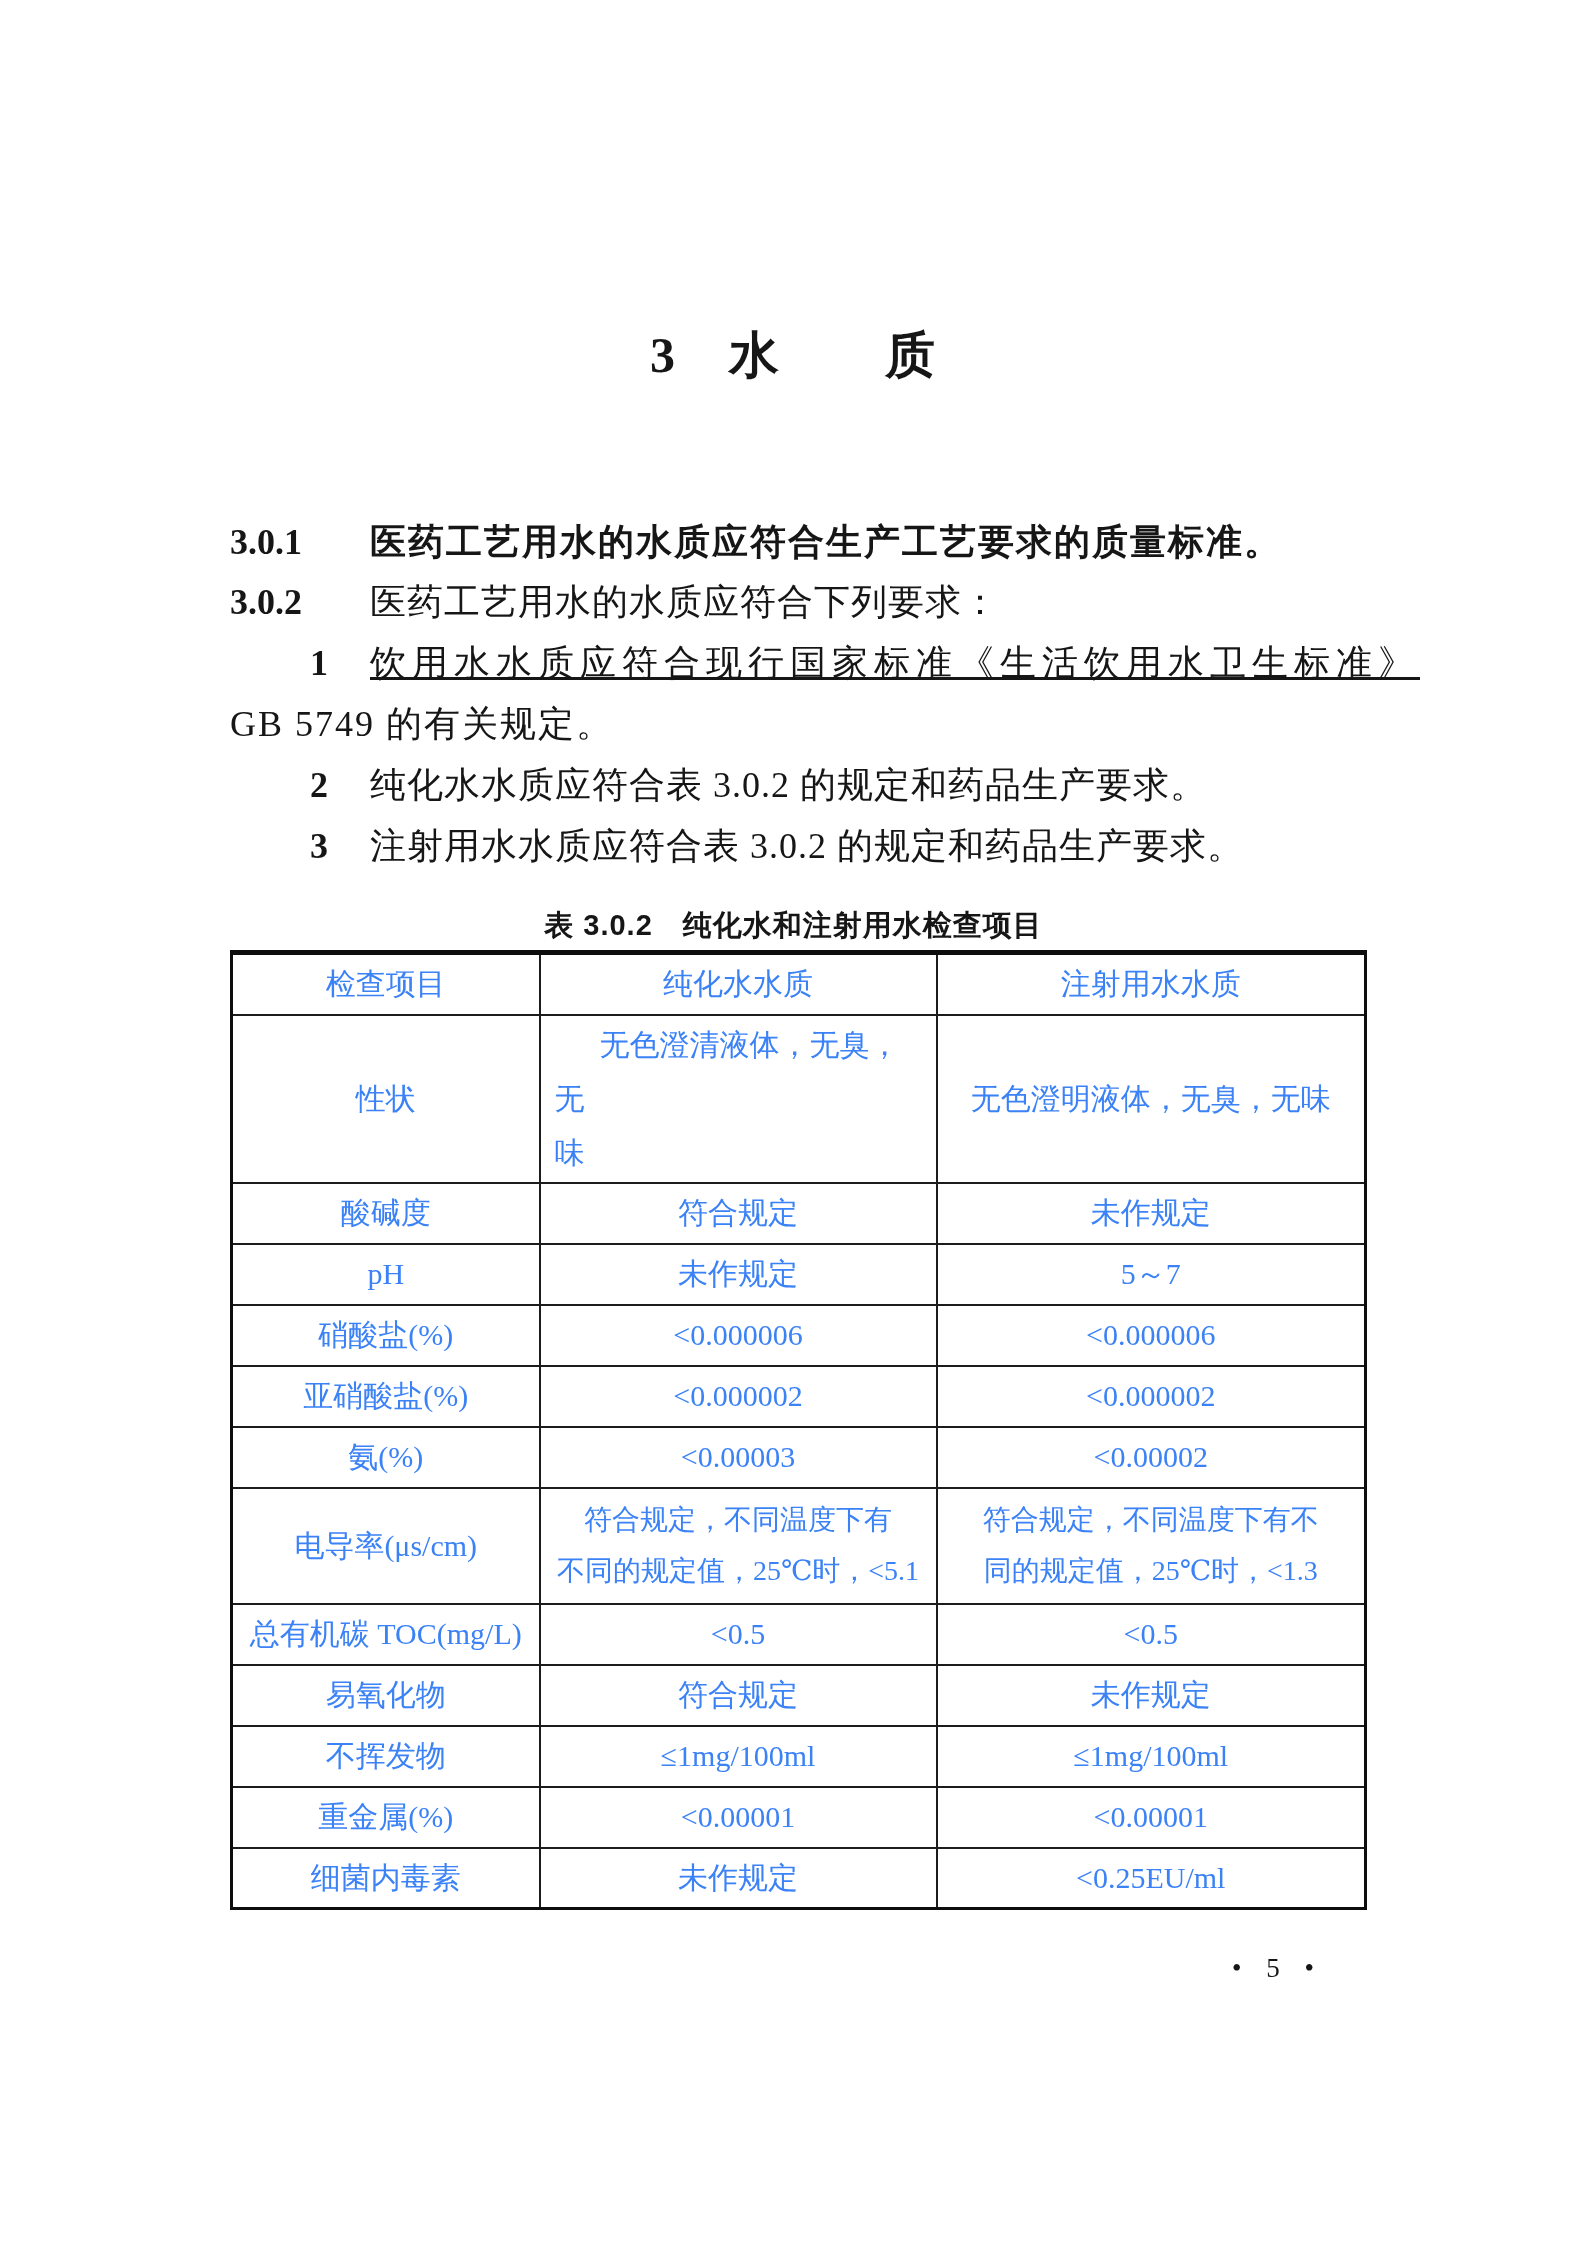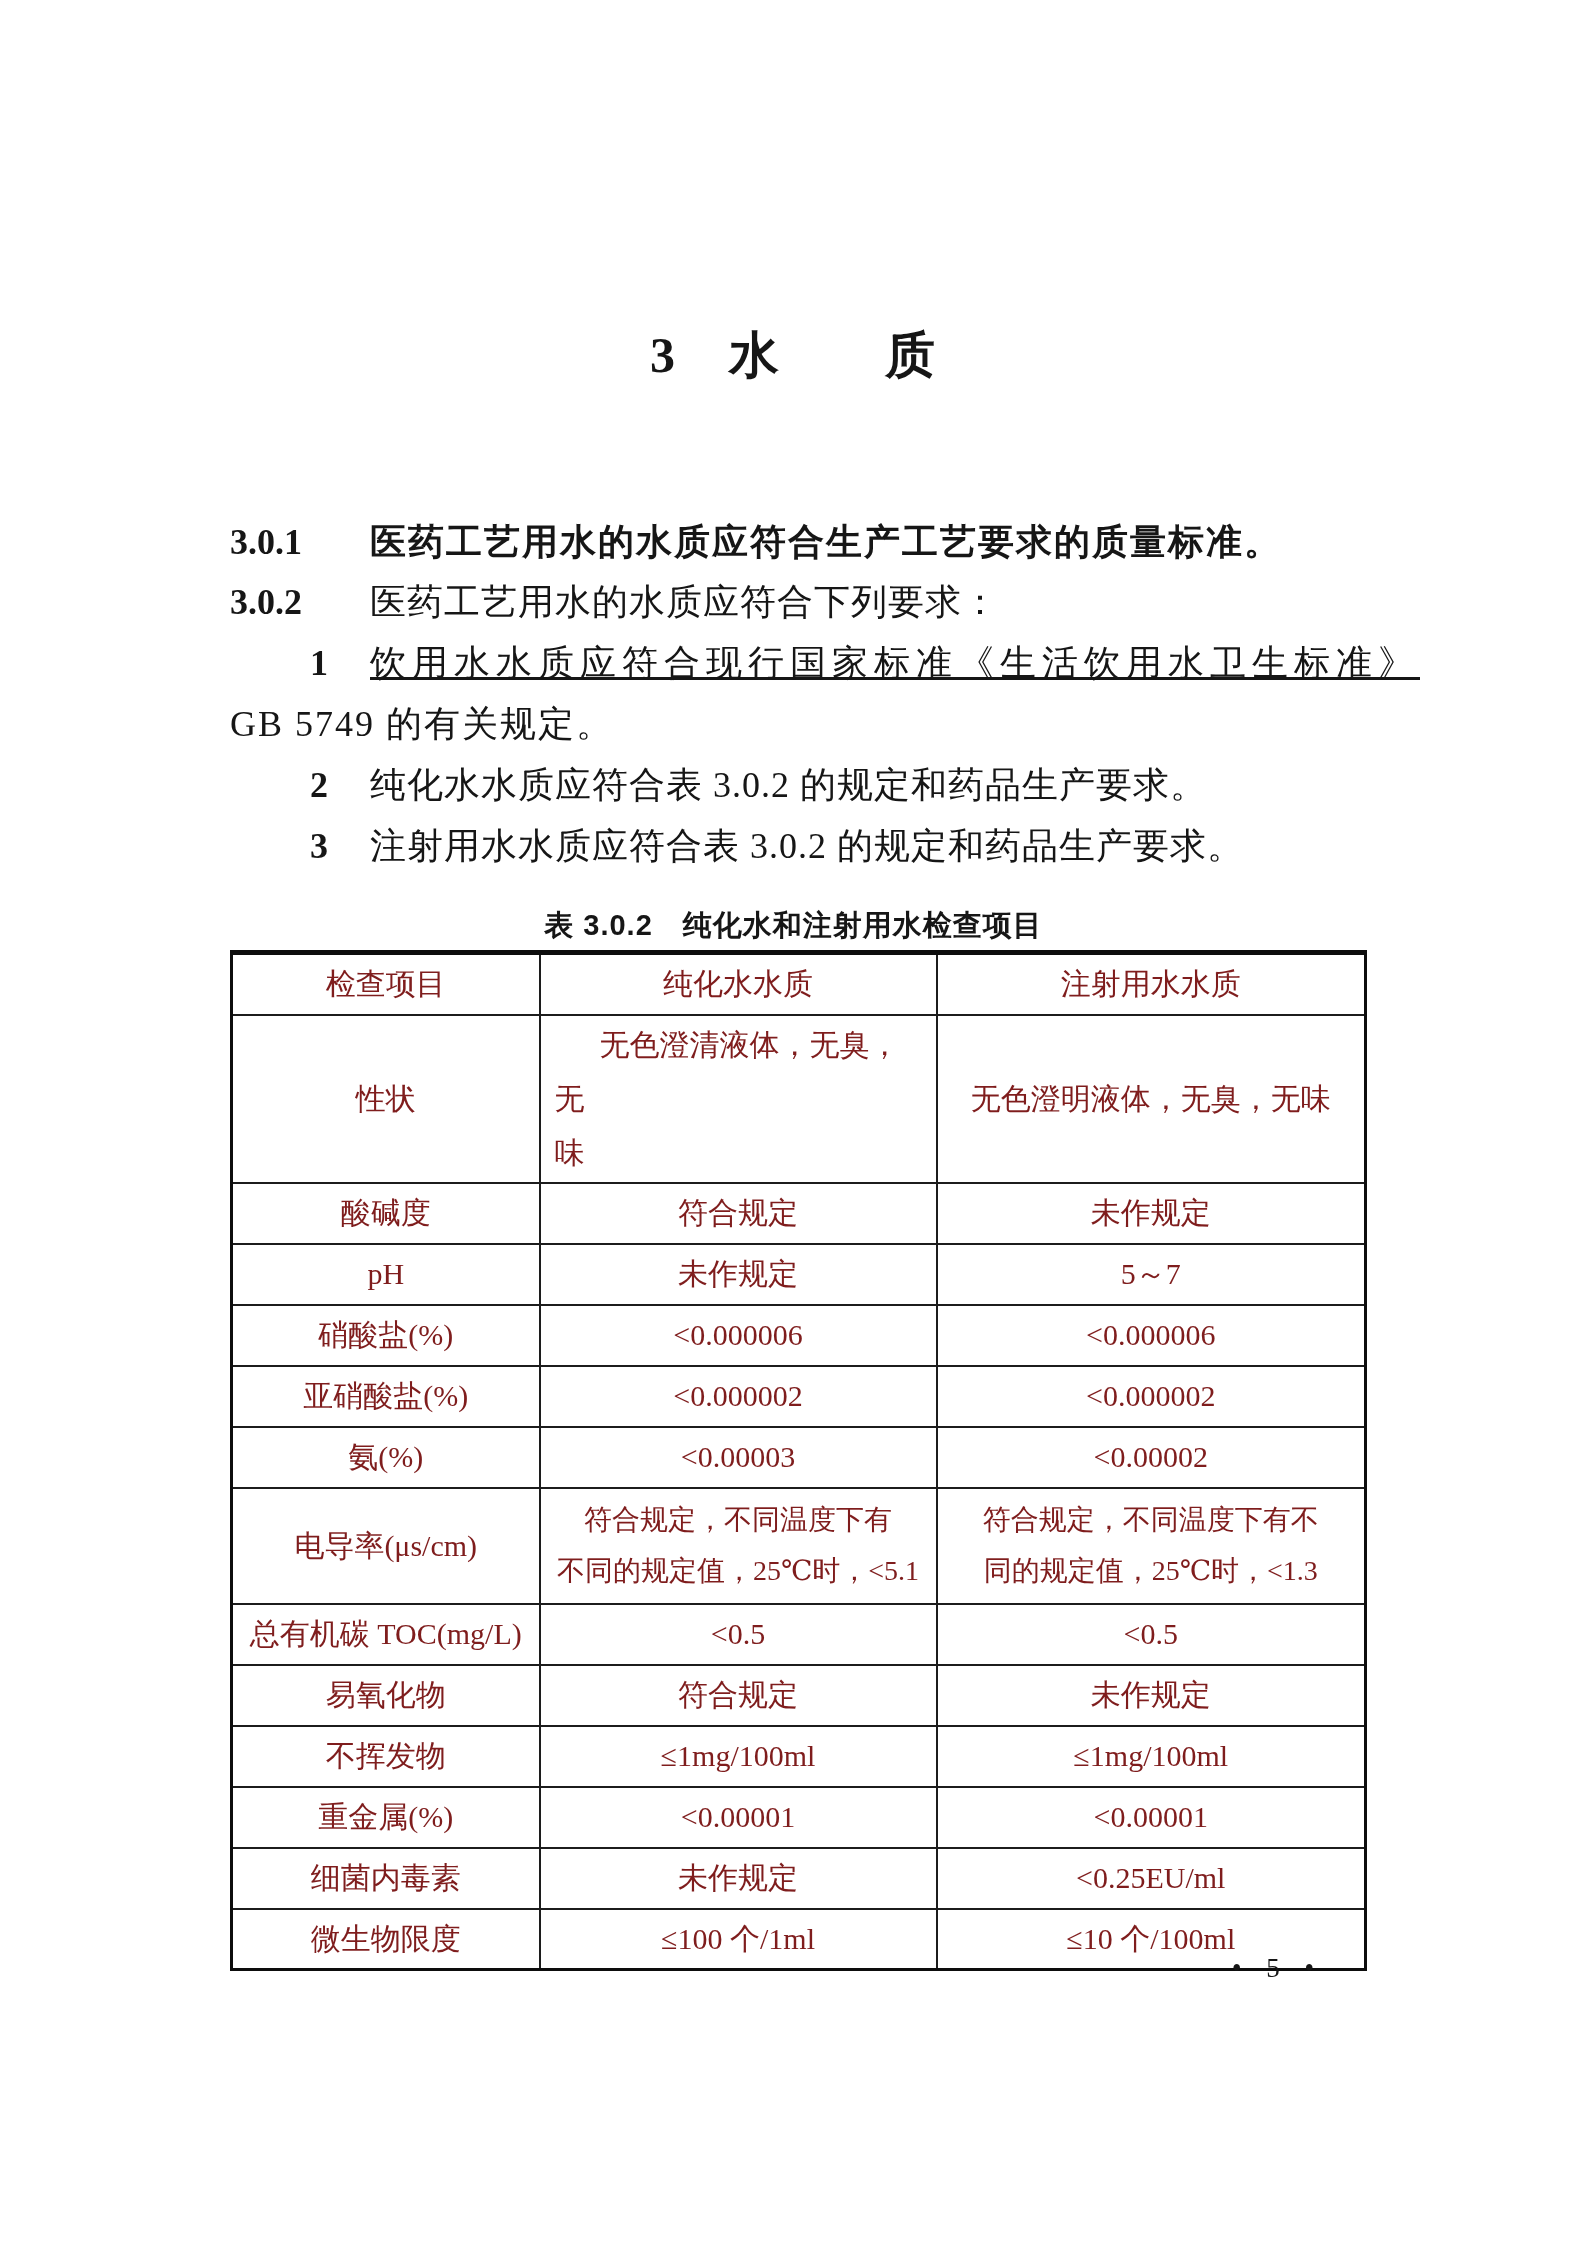--- a/index.html
+++ b/index.html
@@ -38,21 +38,21 @@
     text-align:center;margin:0;
     font-size:29px;font-weight:700;
     font-family:"Liberation Sans","DejaVu Sans",sans-serif;
     letter-spacing:1px;
   }
   
   .spec-table{
     position:absolute;left:230px;top:950px;
     width:1134px;table-layout:fixed;
     border-collapse:collapse;
-    font-size:30px;color:#7f1d1d;
+    font-size:30px;color:#3b82f6;
     border:3px solid #0d0d0d;border-top-width:5px;
   }
   .spec-table th,.spec-table td{
     border:2px solid #1c1c1c;
     text-align:center;vertical-align:middle;
     font-weight:normal;
     padding:2px 8px;
     white-space:pre-line;
     overflow:hidden;
   }
@@ -171,23 +171,18 @@
         <tr>
           <td>重金属(%)</td>
           <td>&lt;0.00001</td>
           <td>&lt;0.00001</td>
         </tr>
         <tr>
           <td>细菌内毒素</td>
           <td>未作规定</td>
           <td>&lt;0.25EU/ml</td>
         </tr>
-        <tr>
-          <td>微生物限度</td>
-          <td>≤100 个/1ml</td>
-          <td>≤10 个/100ml</td>
-        </tr>
       </tbody>
   </table>
 
   <div class="page-number">• 5 •</div>
 
 </div>
 
 </body></html>

